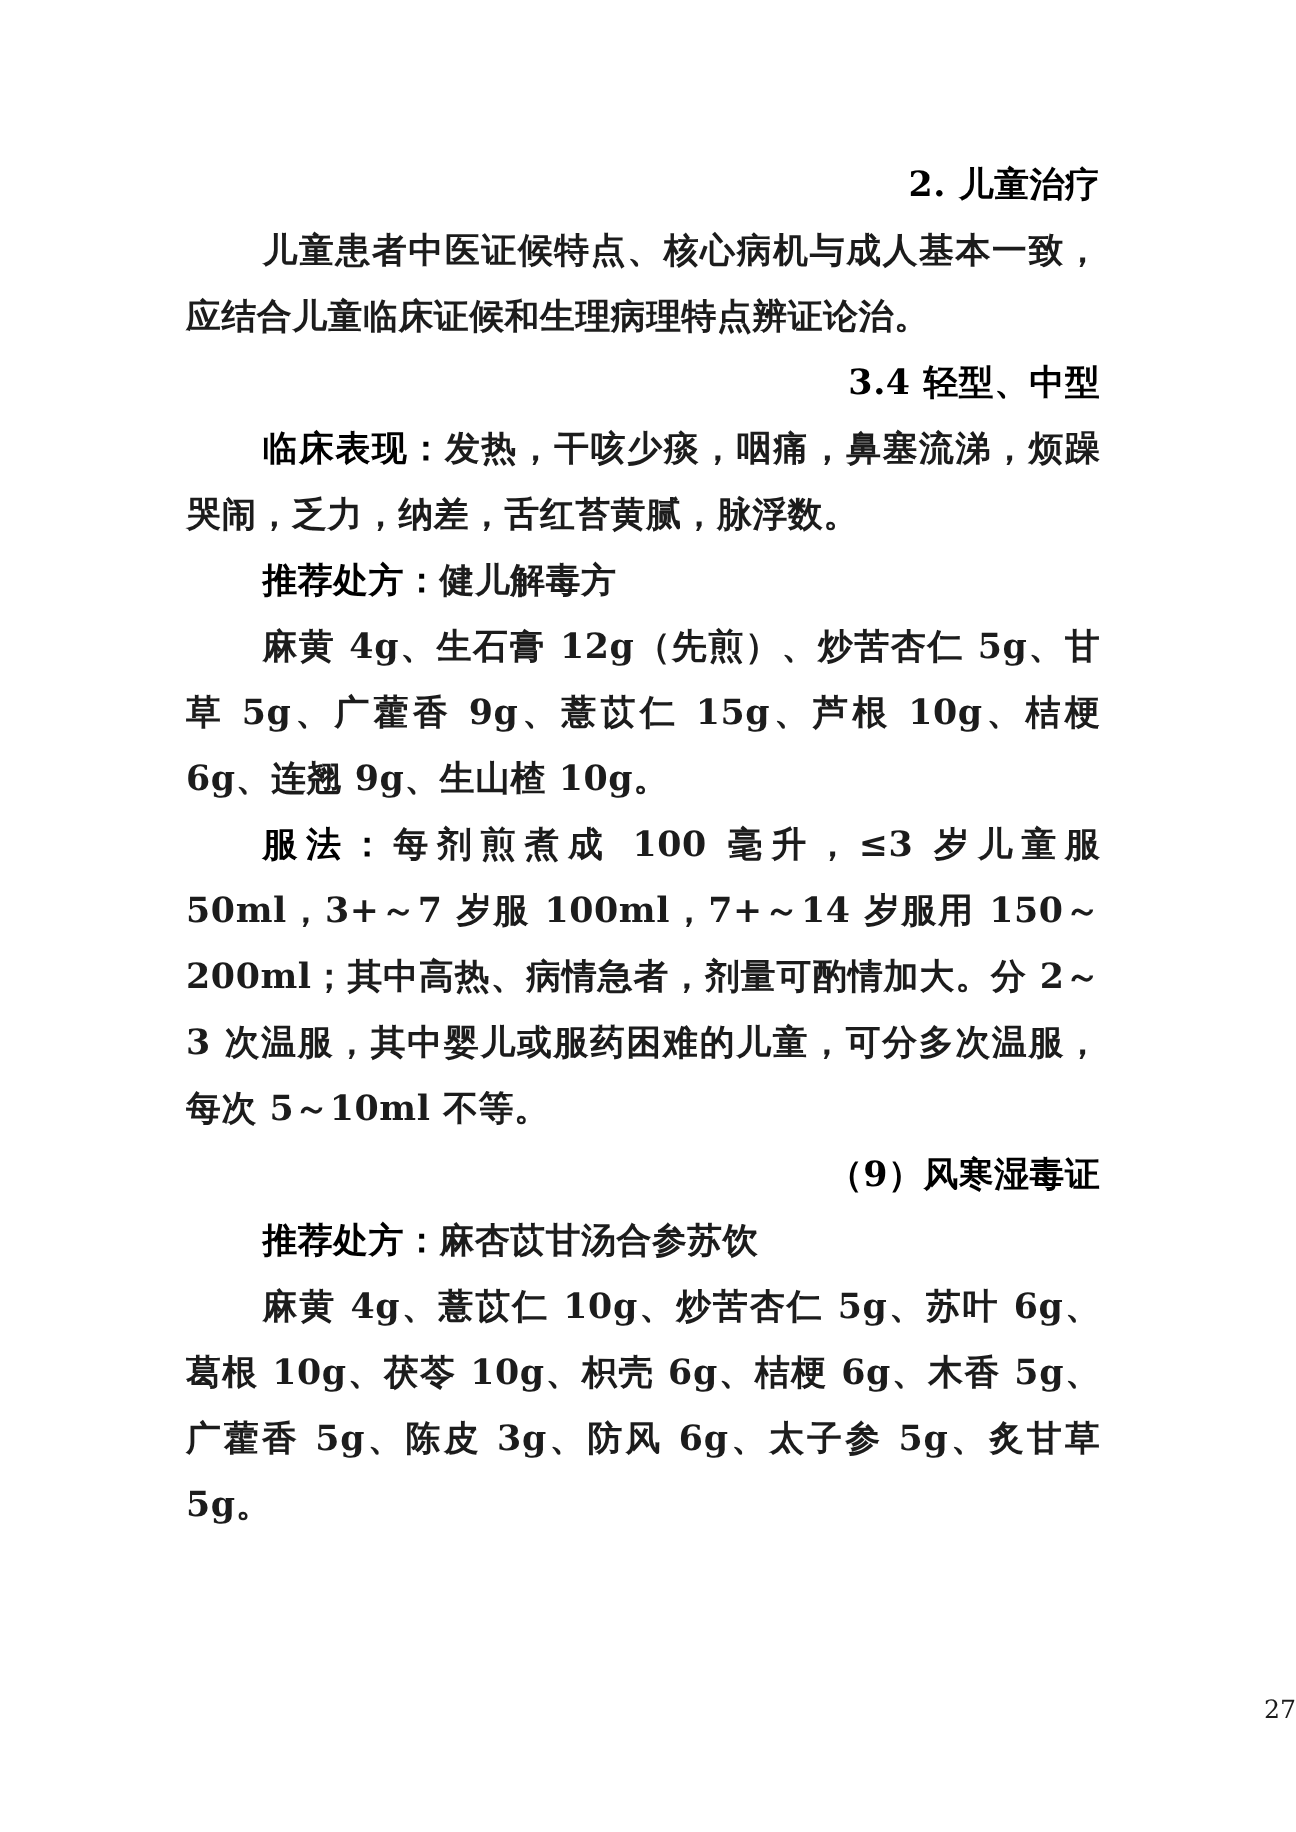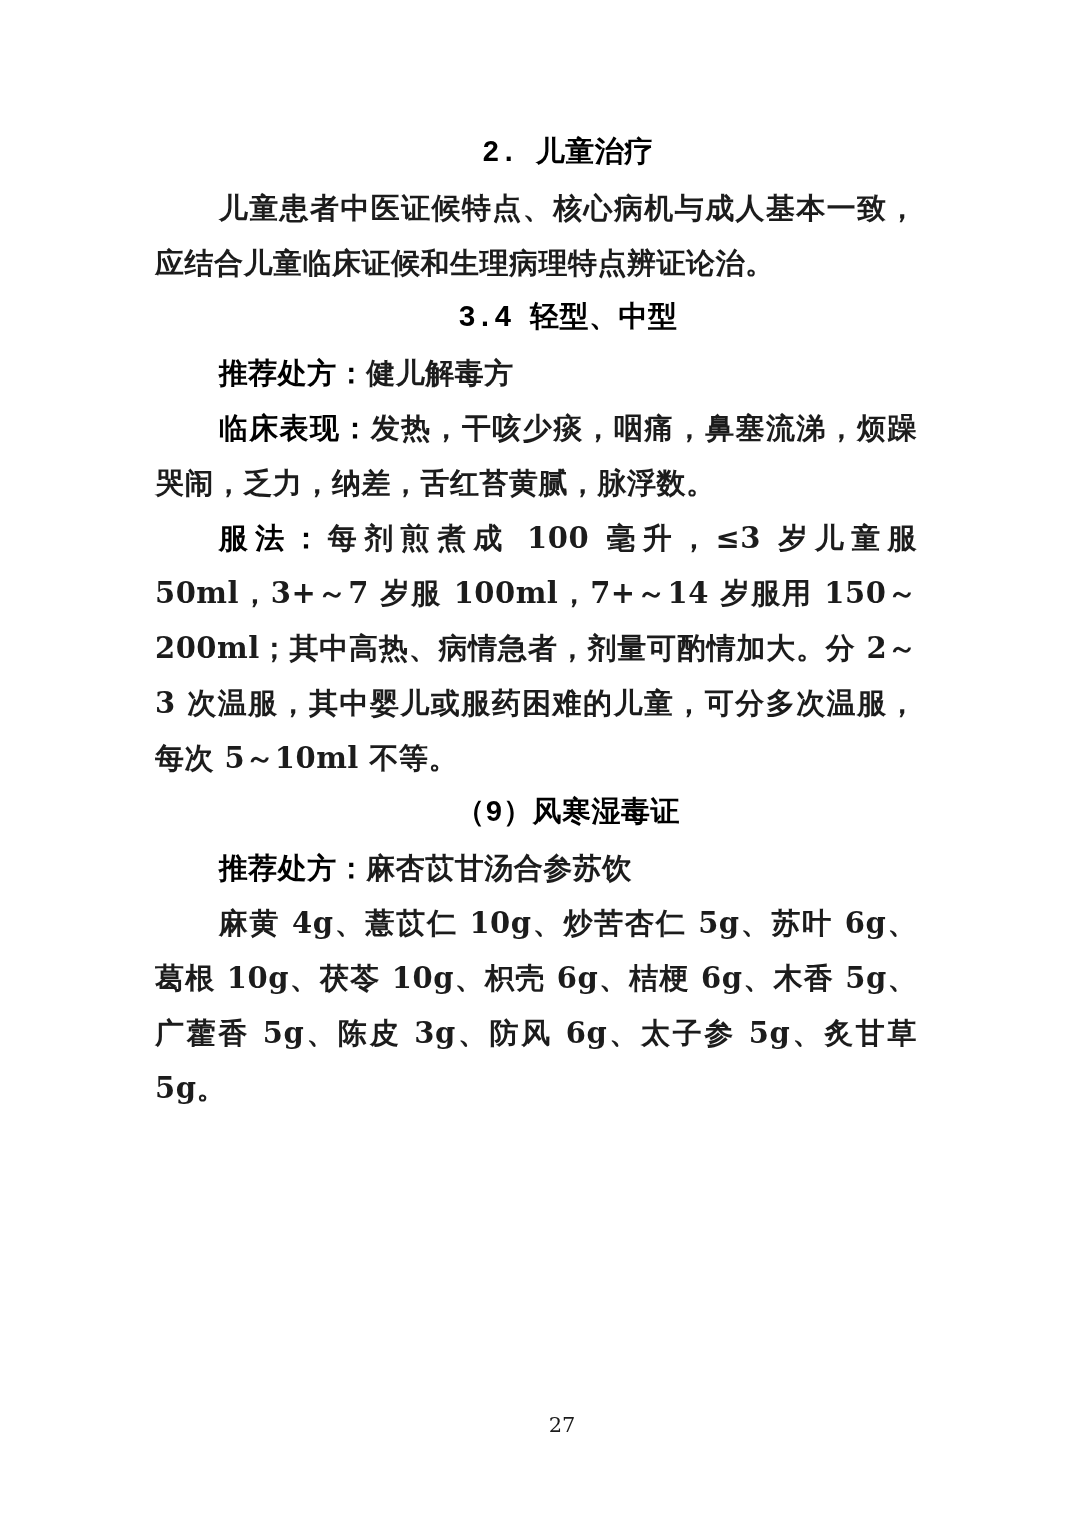--- a/index.html
+++ b/index.html
@@ -24,53 +24,53 @@
     font-size: 29px;
     line-height: 55px;
     text-align: justify;
     letter-spacing: 0.5px;
   }
   .para {
     margin: 0;
     text-indent: 2.2em;
   }
   .para.heading {
-    text-align: center;
-    font-family: Liberation Mono, monospace;
+    text-align: right;
   }
   .run {
     font-weight: bold;
   }
   .run.bold {
     font-weight: 700;
     color: #000000;
   }
   .page-footer {
     position: absolute;
     left: 0;
     right: 0;
     top: 1412px;
-    text-align: center;
+    text-align: right;
     font-size: 21px;
     line-height: 26px;
     color: #1c1c1c;
     margin-left: 44px;
   }
 </style>
 </head>
 <body>
 
 <div class="page">
   <div class="doc-body">
 
   <p class="para heading"><span class="run bold">2. 儿童治疗</span></p>
       <p class="para"><span class="run">儿童患者中医证候特点、核心病机与成人基本一致，应结合儿童临床证候和生理病理特点辨证论治。</span></p>
       <p class="para heading"><span class="run bold">3.4 轻型、中型</span></p>
+      <p class="para"><span class="run bold">临床表现：</span><span class="run">发热，干咳少痰，咽痛，鼻塞流涕，烦躁哭闹，乏力，纳差，舌红苔黄腻，脉浮数。</span></p>
       <p class="para"><span class="run bold">推荐处方：</span><span class="run">健儿解毒方</span></p>
-      <p class="para"><span class="run bold">临床表现：</span><span class="run">发热，干咳少痰，咽痛，鼻塞流涕，烦躁哭闹，乏力，纳差，舌红苔黄腻，脉浮数。</span></p>
+      <p class="para"><span class="run">麻黄 4g、生石膏 12g（先煎）、炒苦杏仁 5g、甘草 5g、广藿香 9g、薏苡仁 15g、芦根 10g、桔梗 6g、连翘 9g、生山楂 10g。</span></p>
       <p class="para"><span class="run bold">服法：</span><span class="run">每剂煎煮成 100 毫升，≤3 岁儿童服 50ml，3+～7 岁服 100ml，7+～14 岁服用 150～200ml；其中高热、病情急者，剂量可酌情加大。分 2～3 次温服，其中婴儿或服药困难的儿童，可分多次温服，每次 5～10ml 不等。</span></p>
       <p class="para heading"><span class="run bold">（9）风寒湿毒证</span></p>
       <p class="para"><span class="run bold">推荐处方：</span><span class="run">麻杏苡甘汤合参苏饮</span></p>
       <p class="para"><span class="run">麻黄 4g、薏苡仁 10g、炒苦杏仁 5g、苏叶 6g、葛根 10g、茯苓 10g、枳壳 6g、桔梗 6g、木香 5g、广藿香 5g、陈皮 3g、防风 6g、太子参 5g、炙甘草 5g。</span></p>
     </div>
   <div class="page-footer">
     <span>27</span>
   </div>
 </div>
 

